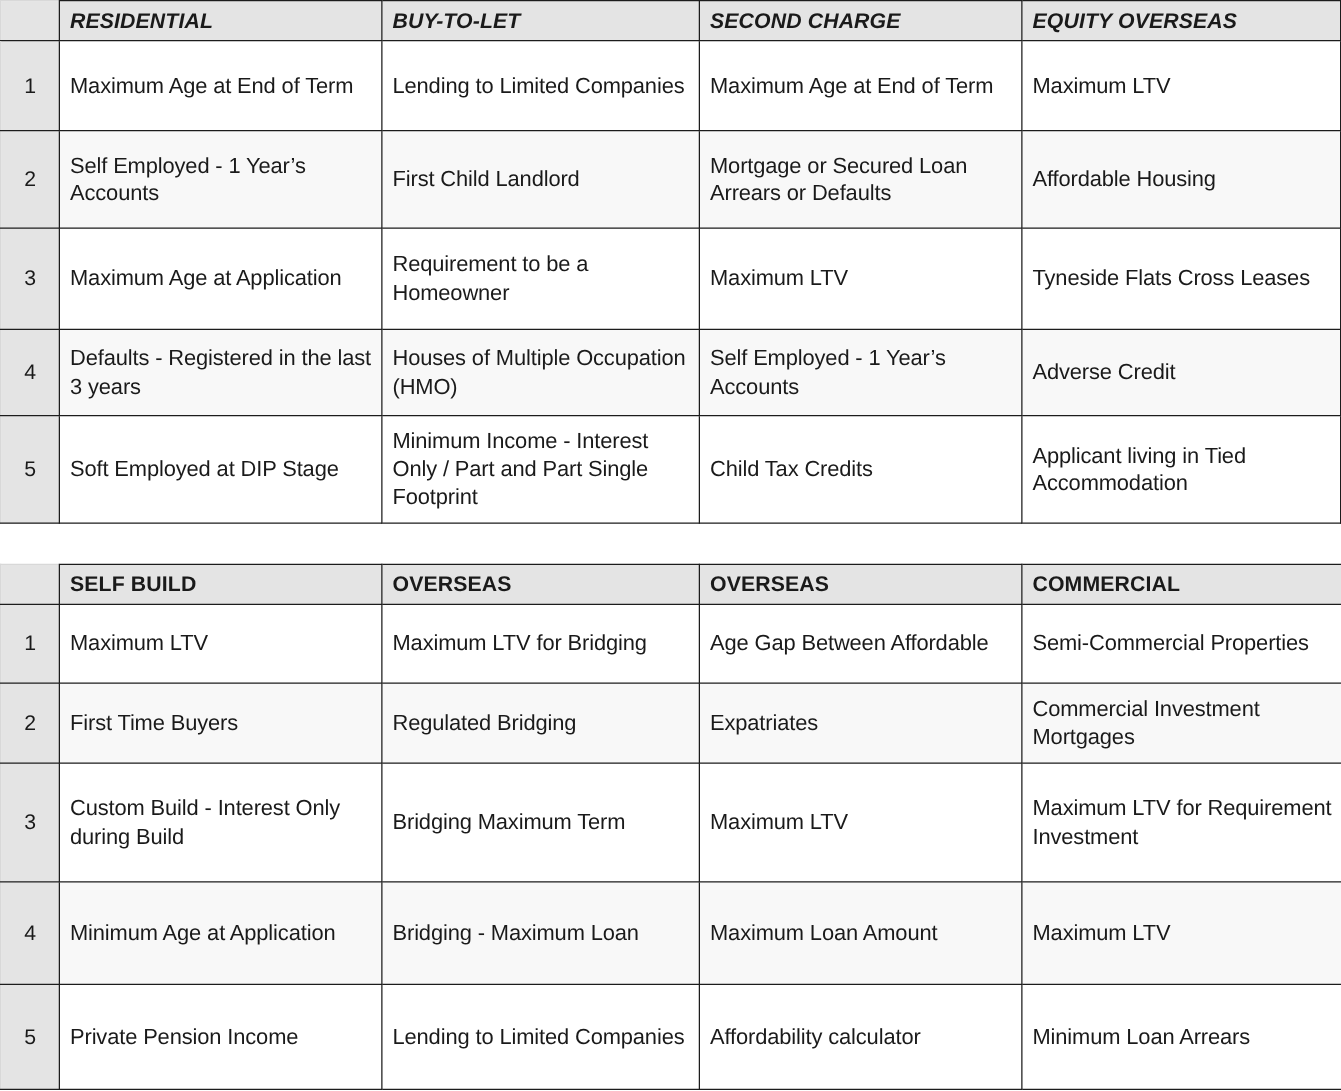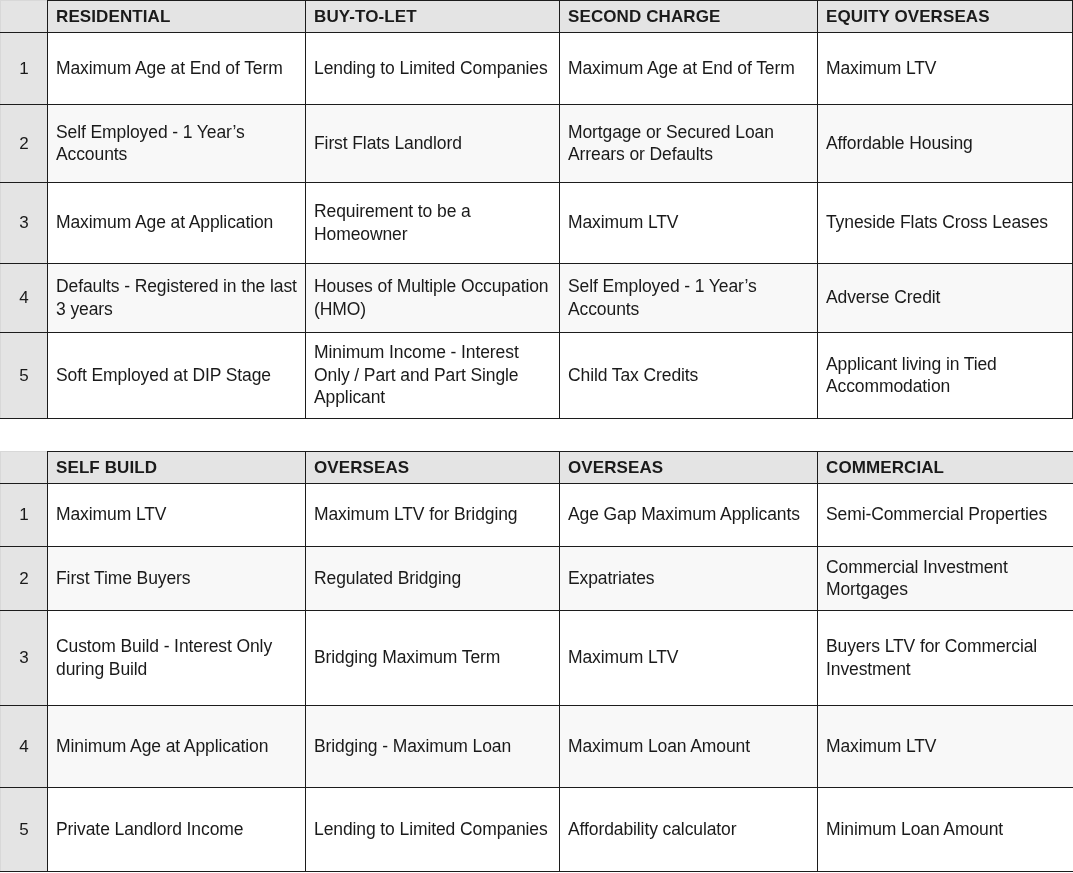--- a/index.html
+++ b/index.html
@@ -79,21 +79,21 @@
     left: 0px;
     top: 0px;
     width: 1072px;
   }
   #table-one col.c-idx  { width: 47px; }
   #table-one col.c-a    { width: 258px; }
   #table-one col.c-b    { width: 254px; }
   #table-one col.c-c    { width: 258px; }
   #table-one col.c-d    { width: 255px; }
 
-  #table-one thead th { height: 32px; }
+  #table-one thead th { height: 32px; font-style: italic; }
   #table-one tbody tr.r1 td { height: 72px; }
   #table-one tbody tr.r2 td { height: 78px; }
   #table-one tbody tr.r3 td { height: 81px; }
   #table-one tbody tr.r4 td { height: 69px; }
   #table-one tbody tr.r5 td { height: 86px; }
 
   
   #table-two {
     position: absolute;
     left: 0px;
@@ -139,42 +139,42 @@
       <tr class="r1">
         <td class="idx">1</td>
         <td>Maximum Age at End of Term</td>
         <td>Lending to Limited Companies</td>
         <td>Maximum Age at End of Term</td>
         <td>Maximum LTV</td>
       </tr>
       <tr class="r2 alt">
         <td class="idx">2</td>
         <td>Self Employed - 1 Year’s Accounts</td>
-        <td>First Flats Landlord</td>
+        <td>First Child Landlord</td>
         <td>Mortgage or Secured Loan Arrears or Defaults</td>
         <td>Affordable Housing</td>
       </tr>
       <tr class="r3">
         <td class="idx">3</td>
         <td>Maximum Age at Application</td>
         <td>Requirement to be a Homeowner</td>
         <td>Maximum LTV</td>
         <td>Tyneside Flats Cross Leases</td>
       </tr>
       <tr class="r4 alt">
         <td class="idx">4</td>
         <td>Defaults - Registered in the last 3 years</td>
         <td>Houses of Multiple Occupation (HMO)</td>
         <td>Self Employed - 1 Year’s Accounts</td>
         <td>Adverse Credit</td>
       </tr>
       <tr class="r5">
         <td class="idx">5</td>
         <td>Soft Employed at DIP Stage</td>
-        <td>Minimum Income - Interest Only / Part and Part Single Applicant</td>
+        <td>Minimum Income - Interest Only / Part and Part Single Footprint</td>
         <td>Child Tax Credits</td>
         <td>Applicant living in Tied Accommodation</td>
       </tr>
     </tbody>
   </table>
 
   <table class="grid" id="table-two">
     <colgroup>
       <col class="c-idx">
         <col class="c-a">
@@ -189,47 +189,47 @@
         <th>OVERSEAS</th>
         <th>OVERSEAS</th>
         <th>COMMERCIAL</th>
       </tr>
     </thead>
     <tbody>
       <tr class="r1">
         <td class="idx">1</td>
         <td>Maximum LTV</td>
         <td>Maximum LTV for Bridging</td>
-        <td>Age Gap Maximum Applicants</td>
+        <td>Age Gap Between Affordable</td>
         <td>Semi-Commercial Properties</td>
       </tr>
       <tr class="r2 alt">
         <td class="idx">2</td>
         <td>First Time Buyers</td>
         <td>Regulated Bridging</td>
         <td>Expatriates</td>
         <td>Commercial Investment Mortgages</td>
       </tr>
       <tr class="r3">
         <td class="idx">3</td>
         <td>Custom Build - Interest Only during Build</td>
         <td>Bridging Maximum Term</td>
         <td>Maximum LTV</td>
-        <td>Buyers LTV for Commercial Investment</td>
+        <td>Maximum LTV for Requirement Investment</td>
       </tr>
       <tr class="r4 alt">
         <td class="idx">4</td>
         <td>Minimum Age at Application</td>
         <td>Bridging - Maximum Loan</td>
         <td>Maximum Loan Amount</td>
         <td>Maximum LTV</td>
       </tr>
       <tr class="r5">
         <td class="idx">5</td>
-        <td>Private Landlord Income</td>
+        <td>Private Pension Income</td>
         <td>Lending to Limited Companies</td>
         <td>Affordability calculator</td>
-        <td>Minimum Loan Amount</td>
+        <td>Minimum Loan Arrears</td>
       </tr>
     </tbody>
   </table>
 
 </div>
 
 </body></html>

